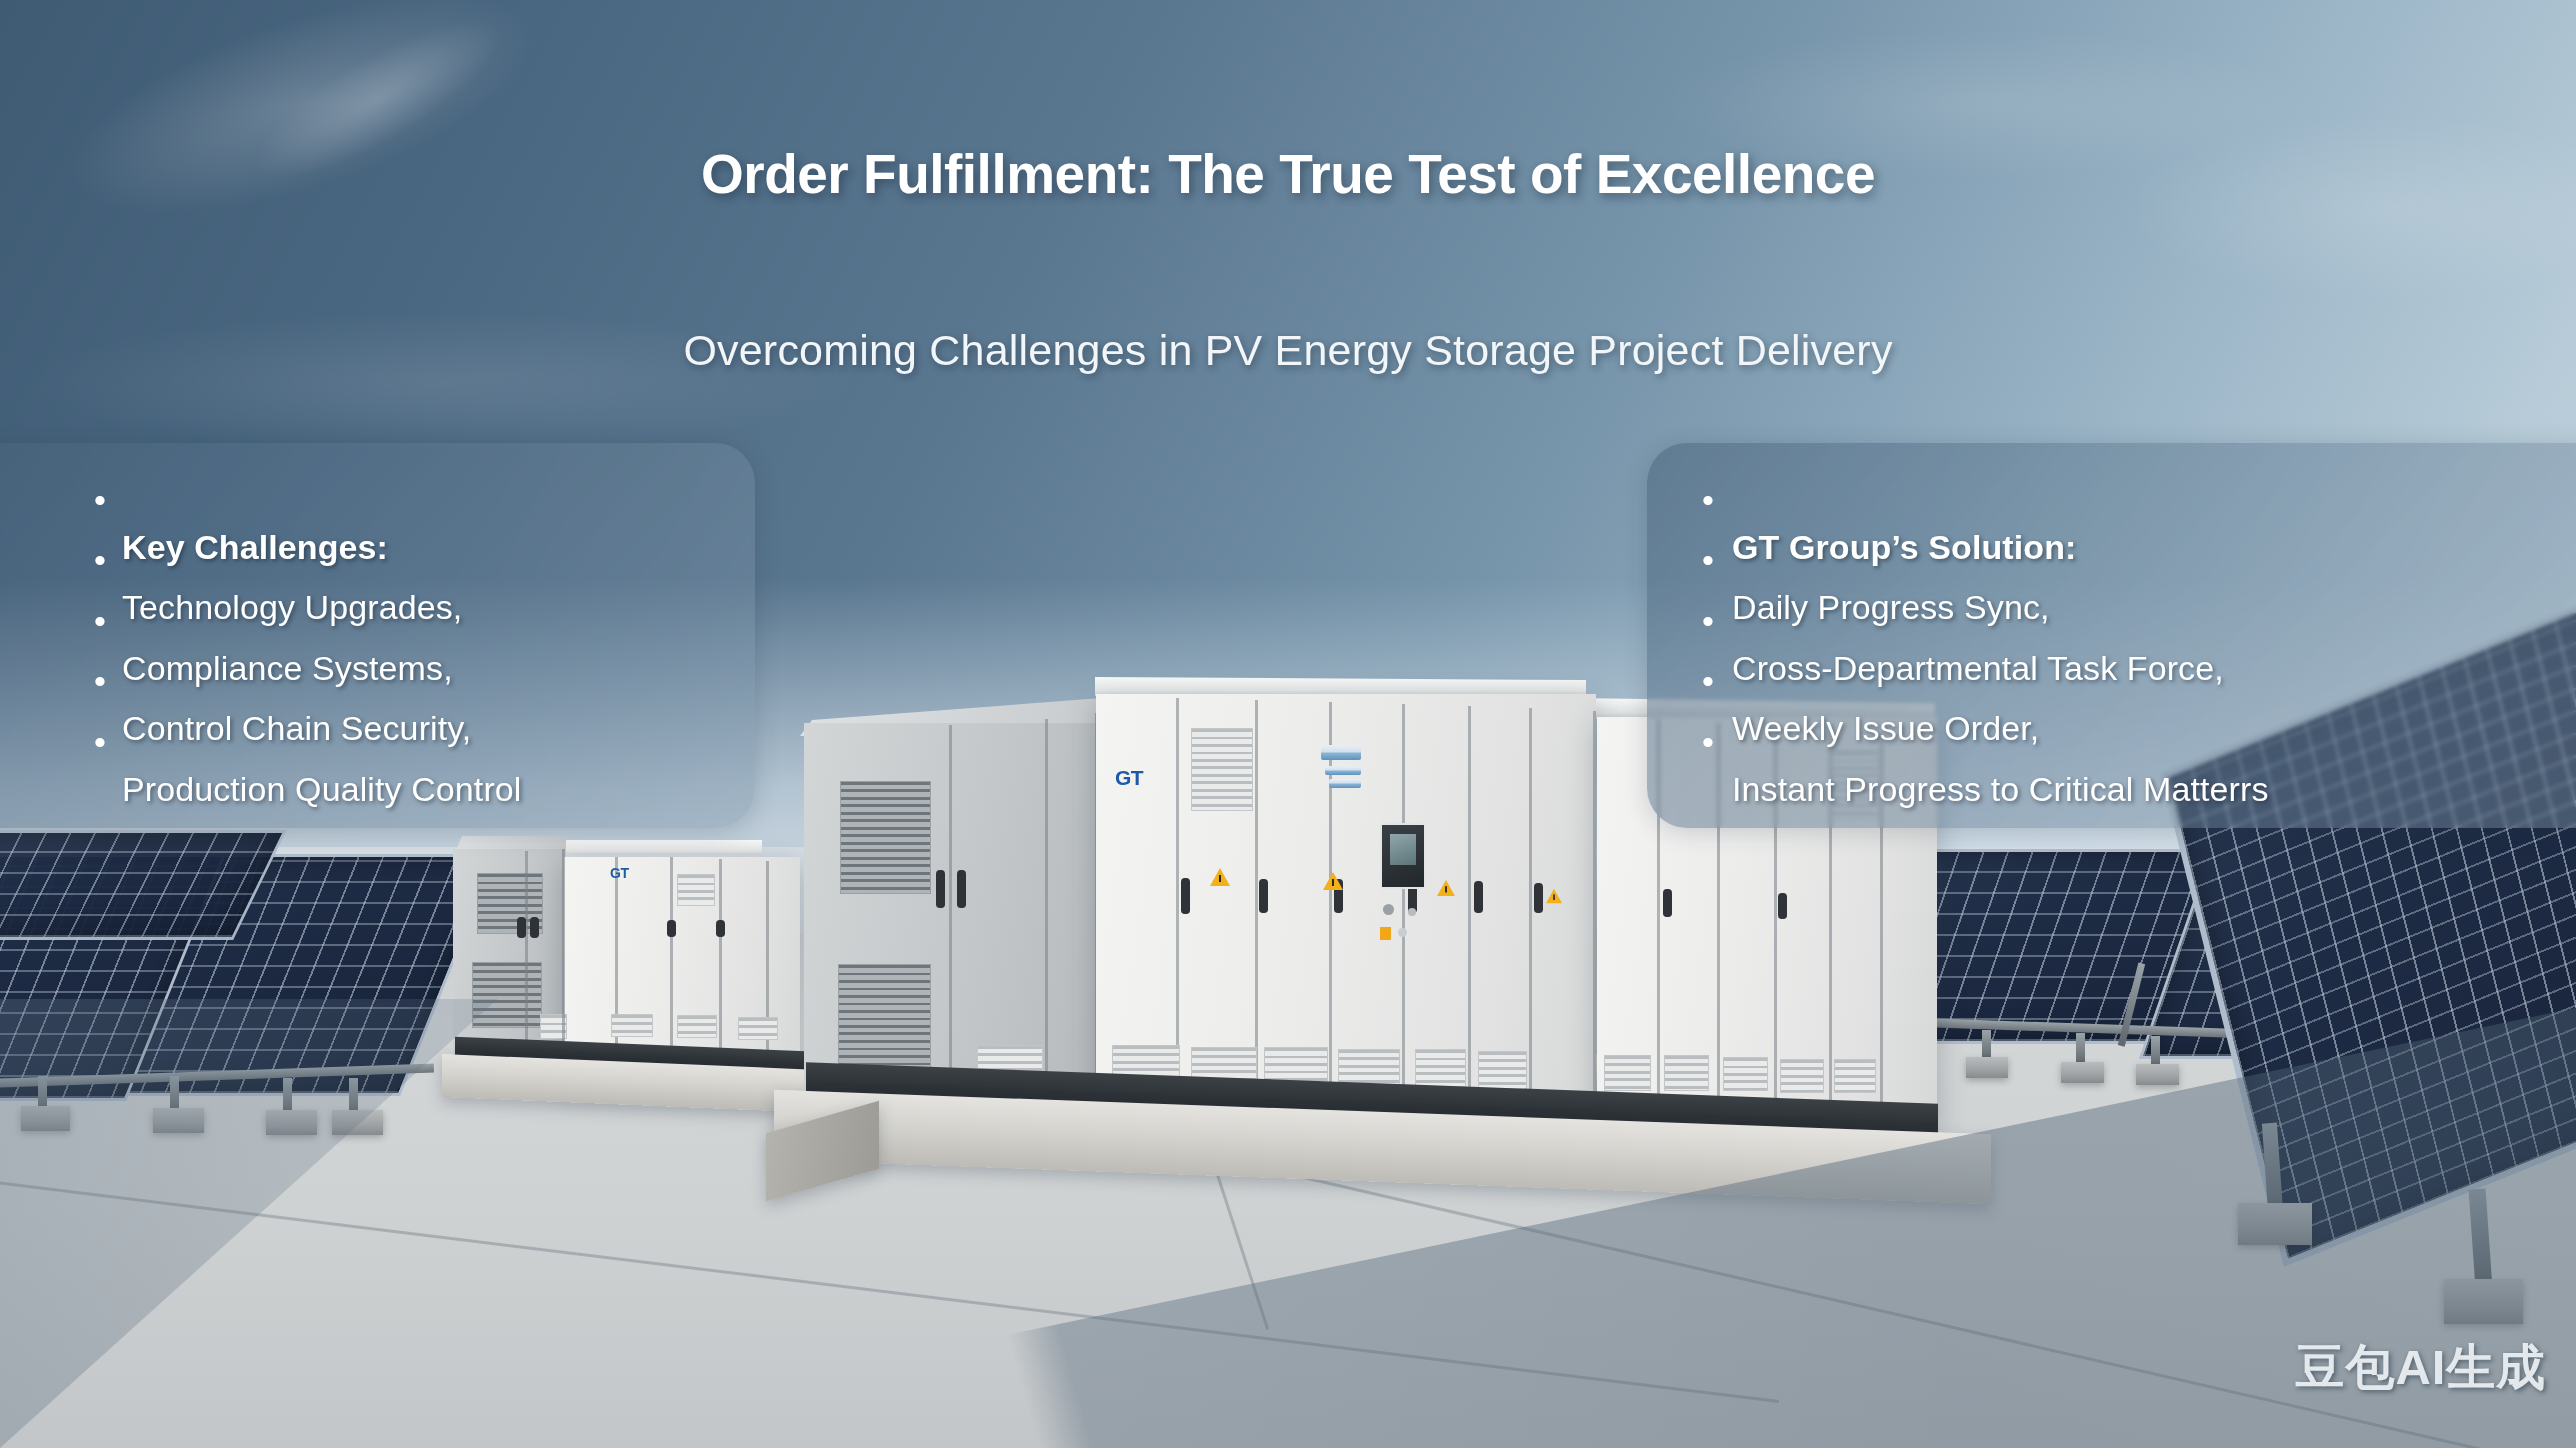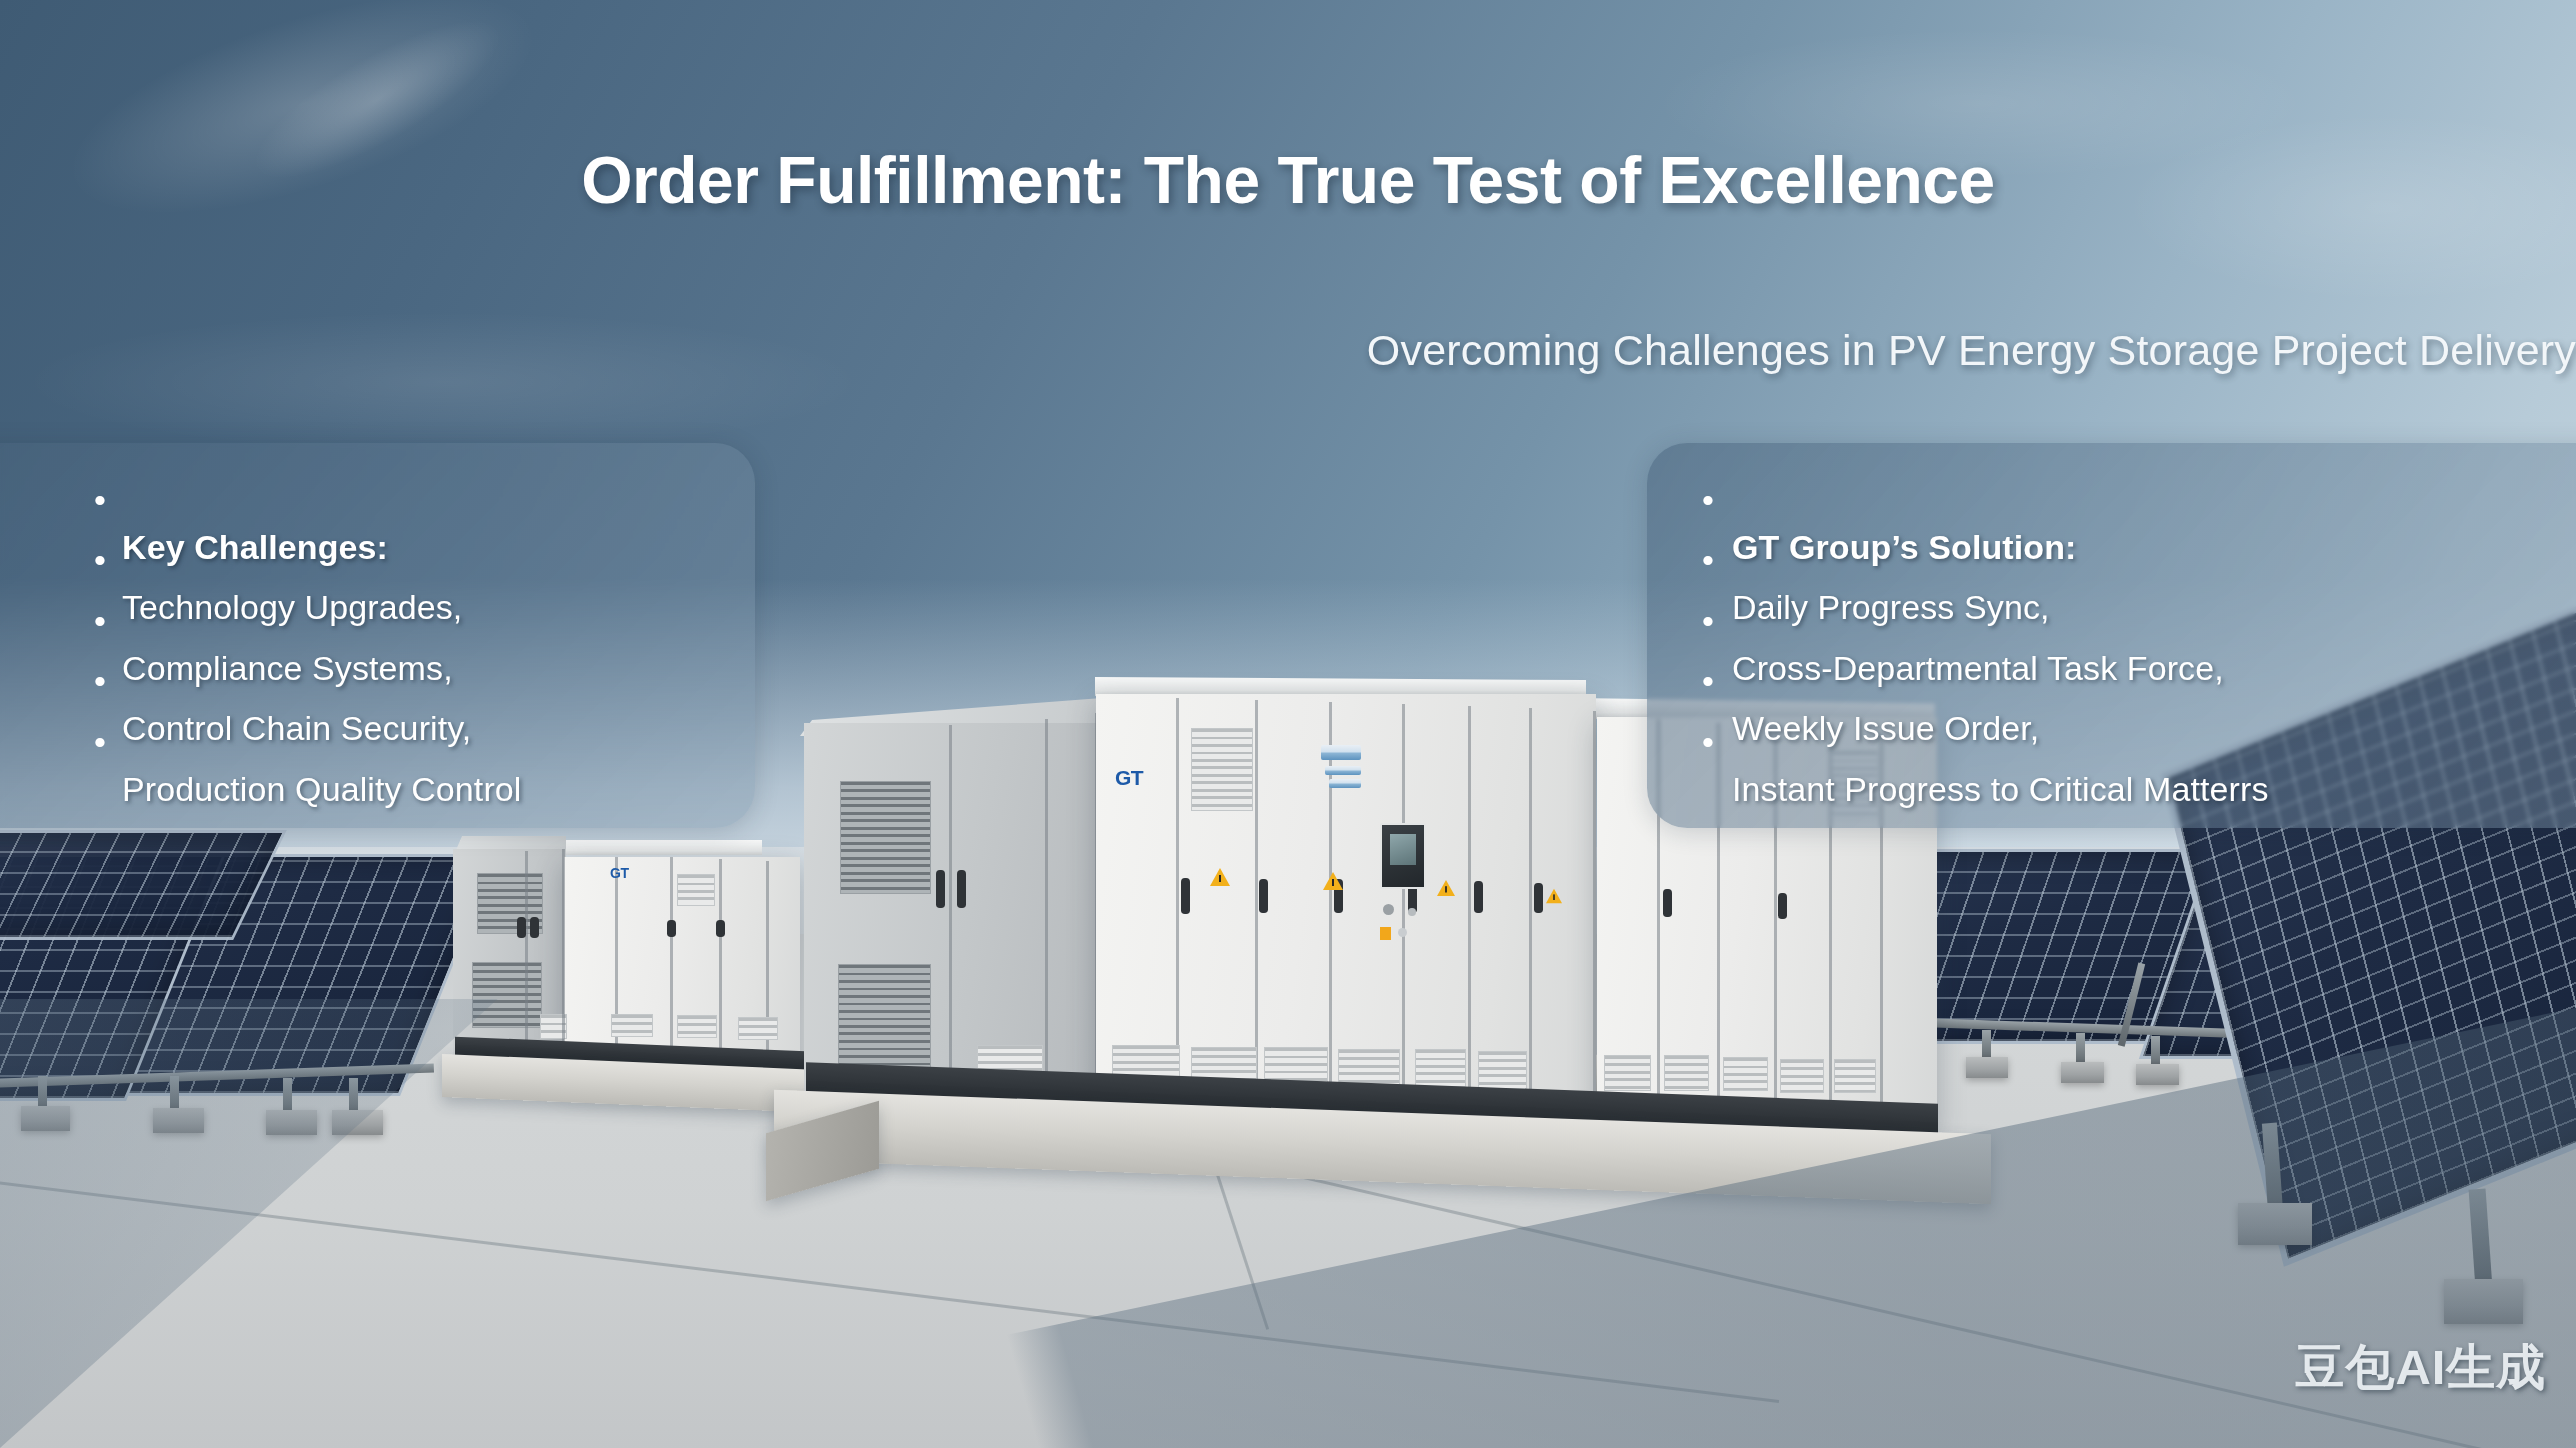--- a/index.html
+++ b/index.html
@@ -198,30 +198,30 @@
     font-stretch: condensed;
   }
   .bullets li.head { font-weight: bold; margin-top: 47px; }
 
   
   .title {
     position: absolute;
     left: 0; right: 0; top: 142px;
     text-align: center;
     color: #ffffff;
-    font-size: 66px;
+    font-size: 55px;
     font-weight: bold;
     letter-spacing: -0.5px;
     text-shadow: 2.8px 3.8px 9.4px rgba(20,35,50,0.45);
     font-stretch: condensed;
   }
   .subtitle {
     position: absolute;
     left: 0; right: 0; top: 326px;
-    text-align: right;
+    text-align: center;
     color: #f2f6f9;
     font-size: 43px;
     letter-spacing: 0.2px;
     text-shadow: 1.9px 2.8px 7.5px rgba(20,35,50,0.45);
     font-stretch: condensed;
   }
   .caption {
     position: absolute;
     left: 0; right: 0; top: 1345px;
     text-align: center;

